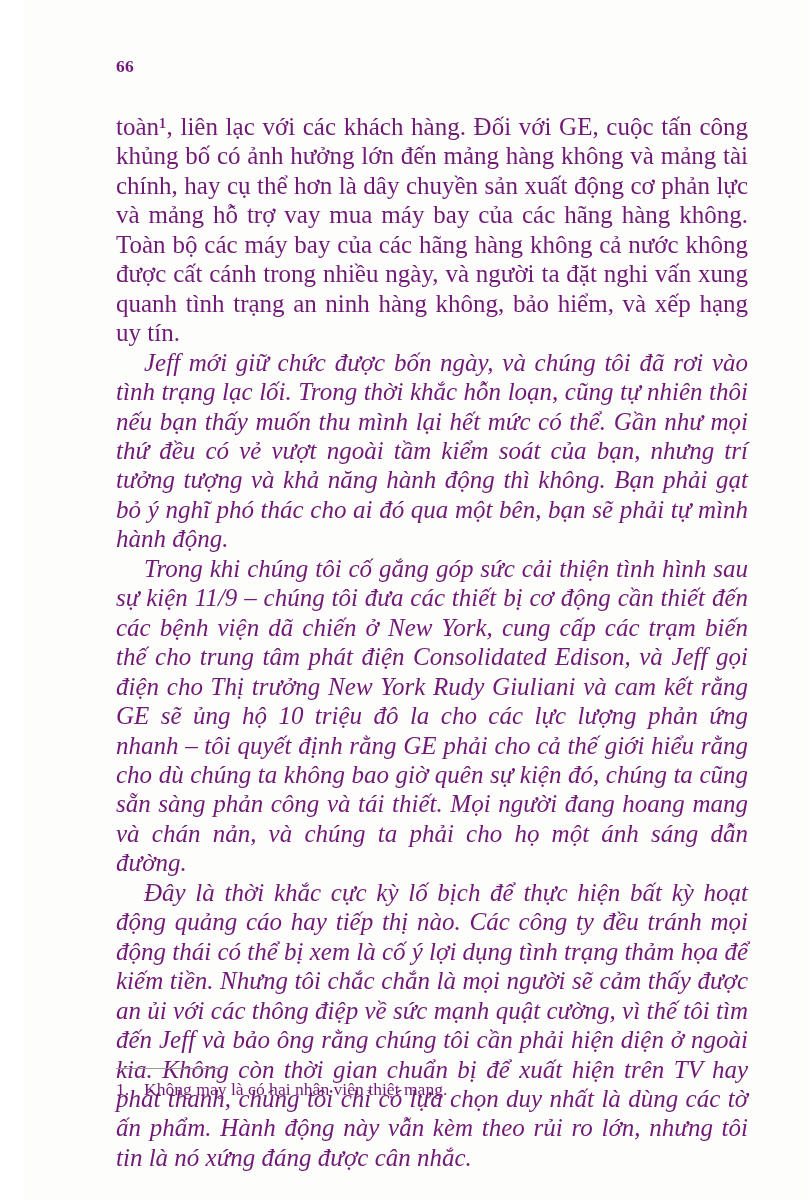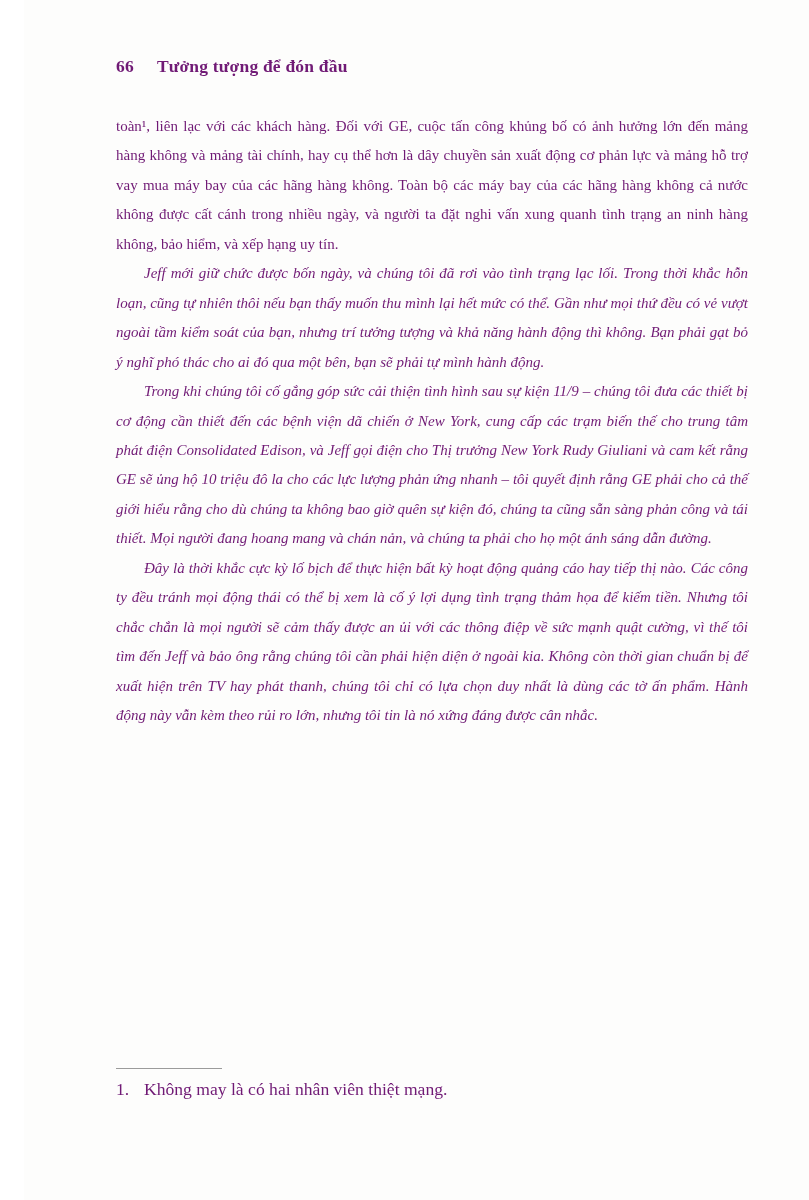--- a/index.html
+++ b/index.html
@@ -28,21 +28,21 @@
     letter-spacing: 0.2px;
   }
   .running-header .page-number {
     margin-right: 23px;
   }
   .body-text {
     position: absolute;
     left: 92px;
     top: 112px;
     width: 632px;
-    font-size: 15px;
+    font-size: 25px;
     line-height: 29.45px;
     text-align: justify;
     text-justify: inter-word;
   }
   .body-text p {
     margin: 0;
     padding: 0;
   }
   .body-text p.indent {
     text-indent: 28px;
@@ -72,21 +72,20 @@
     flex: 1;
   }
 </style>
 </head>
 <body>
 
 <div class="page">
 
   <div class="running-header">
     <span class="page-number">66</span>
-    <span class="running-title">Tưởng tượng để đón đầu</span>
   </div>
 
   <div class="body-text">
     <p>toàn¹, liên lạc với các khách hàng. Đối với GE, cuộc tấn công khủng bố có ảnh hưởng lớn đến mảng hàng không và mảng tài chính, hay cụ thể hơn là dây chuyền sản xuất động cơ phản lực và mảng hỗ trợ vay mua máy bay của các hãng hàng không. Toàn bộ các máy bay của các hãng hàng không cả nước không được cất cánh trong nhiều ngày, và người ta đặt nghi vấn xung quanh tình trạng an ninh hàng không, bảo hiểm, và xếp hạng uy tín.</p>
     <p class="indent">Jeff mới giữ chức được bốn ngày, và chúng tôi đã rơi vào tình trạng lạc lối. Trong thời khắc hỗn loạn, cũng tự nhiên thôi nếu bạn thấy muốn thu mình lại hết mức có thể. Gần như mọi thứ đều có vẻ vượt ngoài tầm kiểm soát của bạn, nhưng trí tưởng tượng và khả năng hành động thì không. Bạn phải gạt bỏ ý nghĩ phó thác cho ai đó qua một bên, bạn sẽ phải tự mình hành động.</p>
     <p class="indent">Trong khi chúng tôi cố gắng góp sức cải thiện tình hình sau sự kiện 11/9 – chúng tôi đưa các thiết bị cơ động cần thiết đến các bệnh viện dã chiến ở New York, cung cấp các trạm biến thế cho trung tâm phát điện Consolidated Edison, và Jeff gọi điện cho Thị trưởng New York Rudy Giuliani và cam kết rằng GE sẽ ủng hộ 10 triệu đô la cho các lực lượng phản ứng nhanh – tôi quyết định rằng GE phải cho cả thế giới hiểu rằng cho dù chúng ta không bao giờ quên sự kiện đó, chúng ta cũng sẵn sàng phản công và tái thiết. Mọi người đang hoang mang và chán nản, và chúng ta phải cho họ một ánh sáng dẫn đường.</p>
     <p class="indent">Đây là thời khắc cực kỳ lố bịch để thực hiện bất kỳ hoạt động quảng cáo hay tiếp thị nào. Các công ty đều tránh mọi động thái có thể bị xem là cố ý lợi dụng tình trạng thảm họa để kiếm tiền. Nhưng tôi chắc chắn là mọi người sẽ cảm thấy được an ủi với các thông điệp về sức mạnh quật cường, vì thế tôi tìm đến Jeff và bảo ông rằng chúng tôi cần phải hiện diện ở ngoài kia. Không còn thời gian chuẩn bị để xuất hiện trên TV hay phát thanh, chúng tôi chỉ có lựa chọn duy nhất là dùng các tờ ấn phẩm. Hành động này vẫn kèm theo rủi ro lớn, nhưng tôi tin là nó xứng đáng được cân nhắc.</p>
   </div>
 
   <div class="footnote-block">

